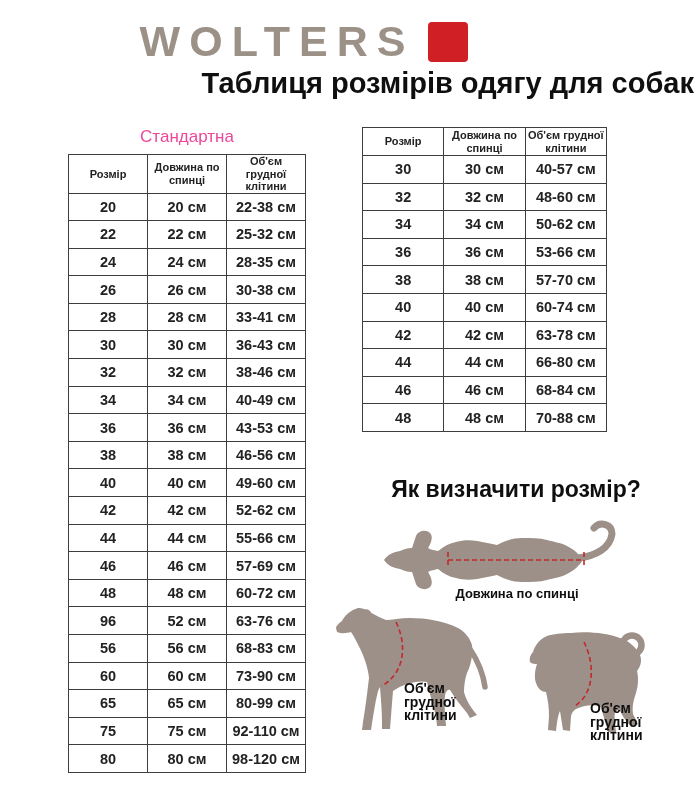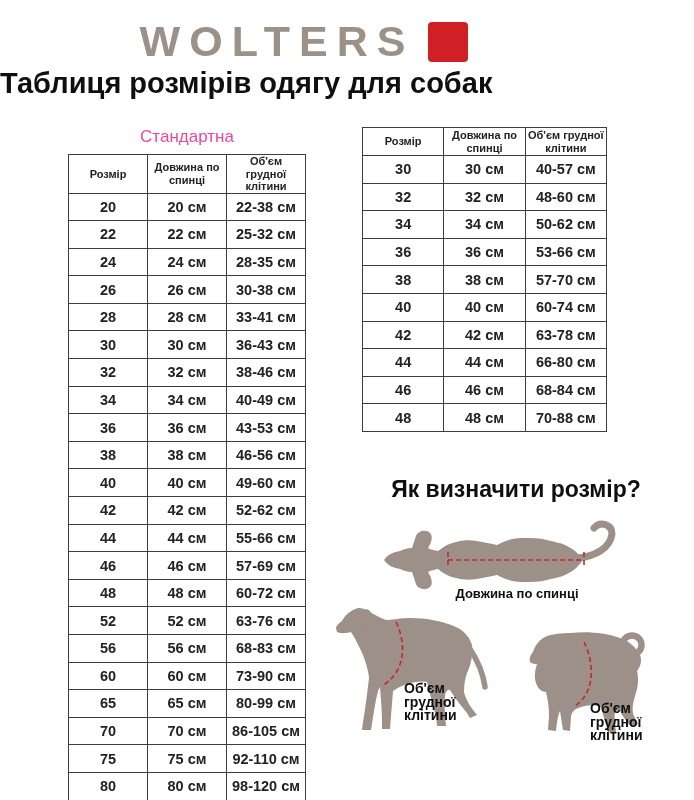--- a/index.html
+++ b/index.html
@@ -10,21 +10,21 @@
   }
 
   
   .logo-row{ position:absolute; top:20px; left:0; width:608px;
     display:flex; justify-content:center; align-items:center; gap:14px; }
   .logo-text{ font-size:43px; font-weight:bold; letter-spacing:9px;
     color:#9c9187; line-height:1; }
   .logo-square{ width:40px; height:40px; background:#d11f26; border-radius:4px; }
 
   .main-title{ position:absolute; top:67px; left:0; width:694px;
-    text-align:left; font-size:29px; font-weight:bold; color:#0f0f0f; }
+    text-align:right; font-size:29px; font-weight:bold; color:#0f0f0f; }
 
   
   .size-col{ position:absolute; }
   #col-standard{ left:68px; top:127px; width:238px; }
   #col-pugs{ left:362px; top:127px; width:245px; }
   .table-title{ margin:0 0 7px 0; text-align:center;
     font-size:17px; font-weight:normal; color:#ec4899; }
   table.size-table{ border-collapse:collapse; width:100%; table-layout:fixed; }
   .size-table th, .size-table td{
     border:1.6px solid #3d3d3d; text-align:center; vertical-align:middle;
@@ -141,43 +141,38 @@
           <td>46</td>
           <td>46 см</td>
           <td>57-69 см</td>
         </tr>
         <tr>
           <td>48</td>
           <td>48 см</td>
           <td>60-72 см</td>
         </tr>
         <tr>
-          <td>52</td>
+          <td>96</td>
           <td>52 см</td>
           <td>63-76 см</td>
         </tr>
         <tr>
           <td>56</td>
           <td>56 см</td>
           <td>68-83 см</td>
         </tr>
         <tr>
           <td>60</td>
           <td>60 см</td>
           <td>73-90 см</td>
         </tr>
         <tr>
           <td>65</td>
           <td>65 см</td>
           <td>80-99 см</td>
-        </tr>
-        <tr>
-          <td>70</td>
-          <td>70 см</td>
-          <td>86-105 см</td>
         </tr>
         <tr>
           <td>75</td>
           <td>75 см</td>
           <td>92-110 см</td>
         </tr>
         <tr>
           <td>80</td>
           <td>80 см</td>
           <td>98-120 см</td>

